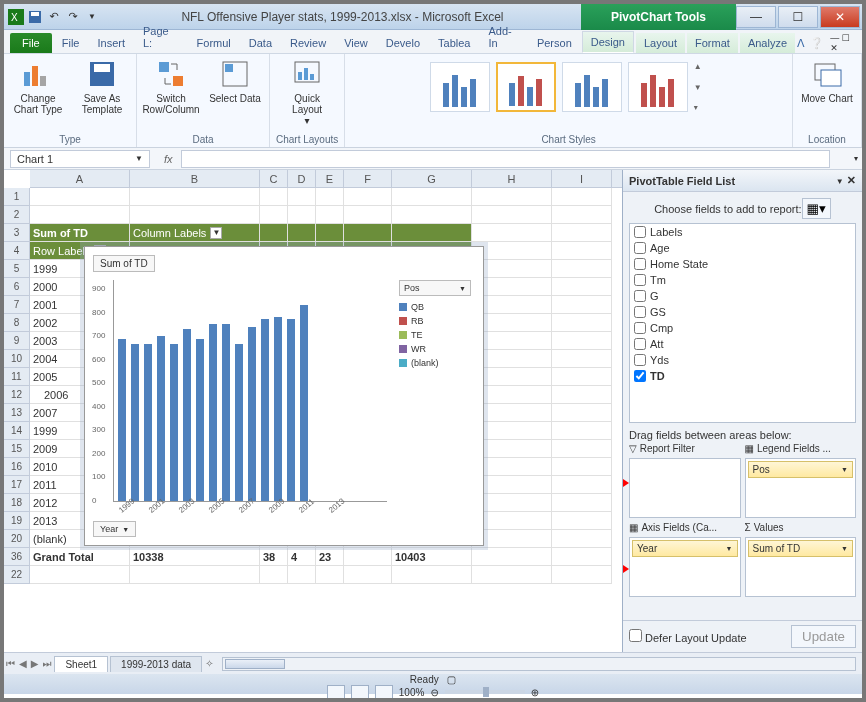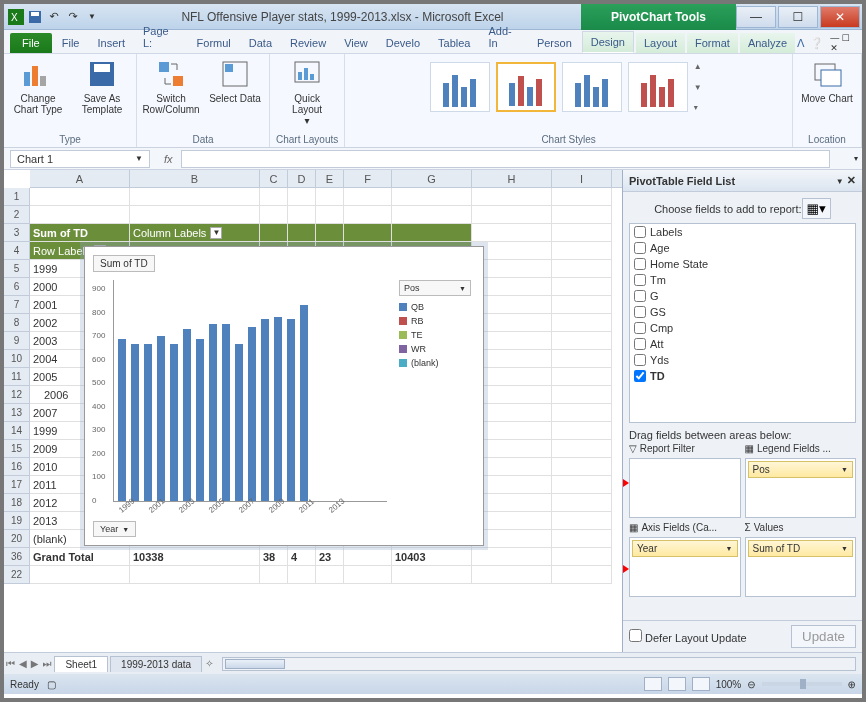--- a/index.html
+++ b/index.html
@@ -91,21 +91,21 @@
 
 
 .arrow { position:absolute; width:60px; height:20px; }
 .arrow svg { width:100%; height:100%; }
 
 
 .sheet-tabs { height:22px; border-top:1px solid #c2cbda; display:flex; align-items:center; background:#e9eef5; font-size:10px;}
 .sheet-tabs .nav { padding:0 2px; color:#777; cursor:pointer;}
 .stab { border:1px solid #b6c2d2; border-bottom:none; padding:2px 10px; background:#fff; margin:0 1px;}
 .stab.inactive { background:#dfe6ef; }
-.status { height:20px; background:linear-gradient(#dbe5f0,#c8d6e8); display:flex; align-items:center; font-size:10px; padding:0 6px; justify-content:space-between;}
+.status { height:20px; background:linear-gradient(#dbe5f0,#c8d6e8); display:flex; align-items:center; font-size:10px; padding:0 6px; justify-content:space-between;flex-direction:column;}
 .status .zoom { display:flex; align-items:center; gap:6px;}
 .viewbtn { width:18px; height:14px; border:1px solid #9fb0c7; background:#f3f7fc; }
 
 .hscroll { flex:1; height:14px; border:1px solid #b6c2d2; margin:3px 6px; background:#eef2f7; position:relative;}
 .hscroll .thumb { position:absolute; left:2px; top:1px; bottom:1px; width:60px; background:linear-gradient(#eaf0f8,#cbd8ea); border:1px solid #9fb0c7;}
 </style>
 </head>
 <body>
 
 <div class="titlebar">

